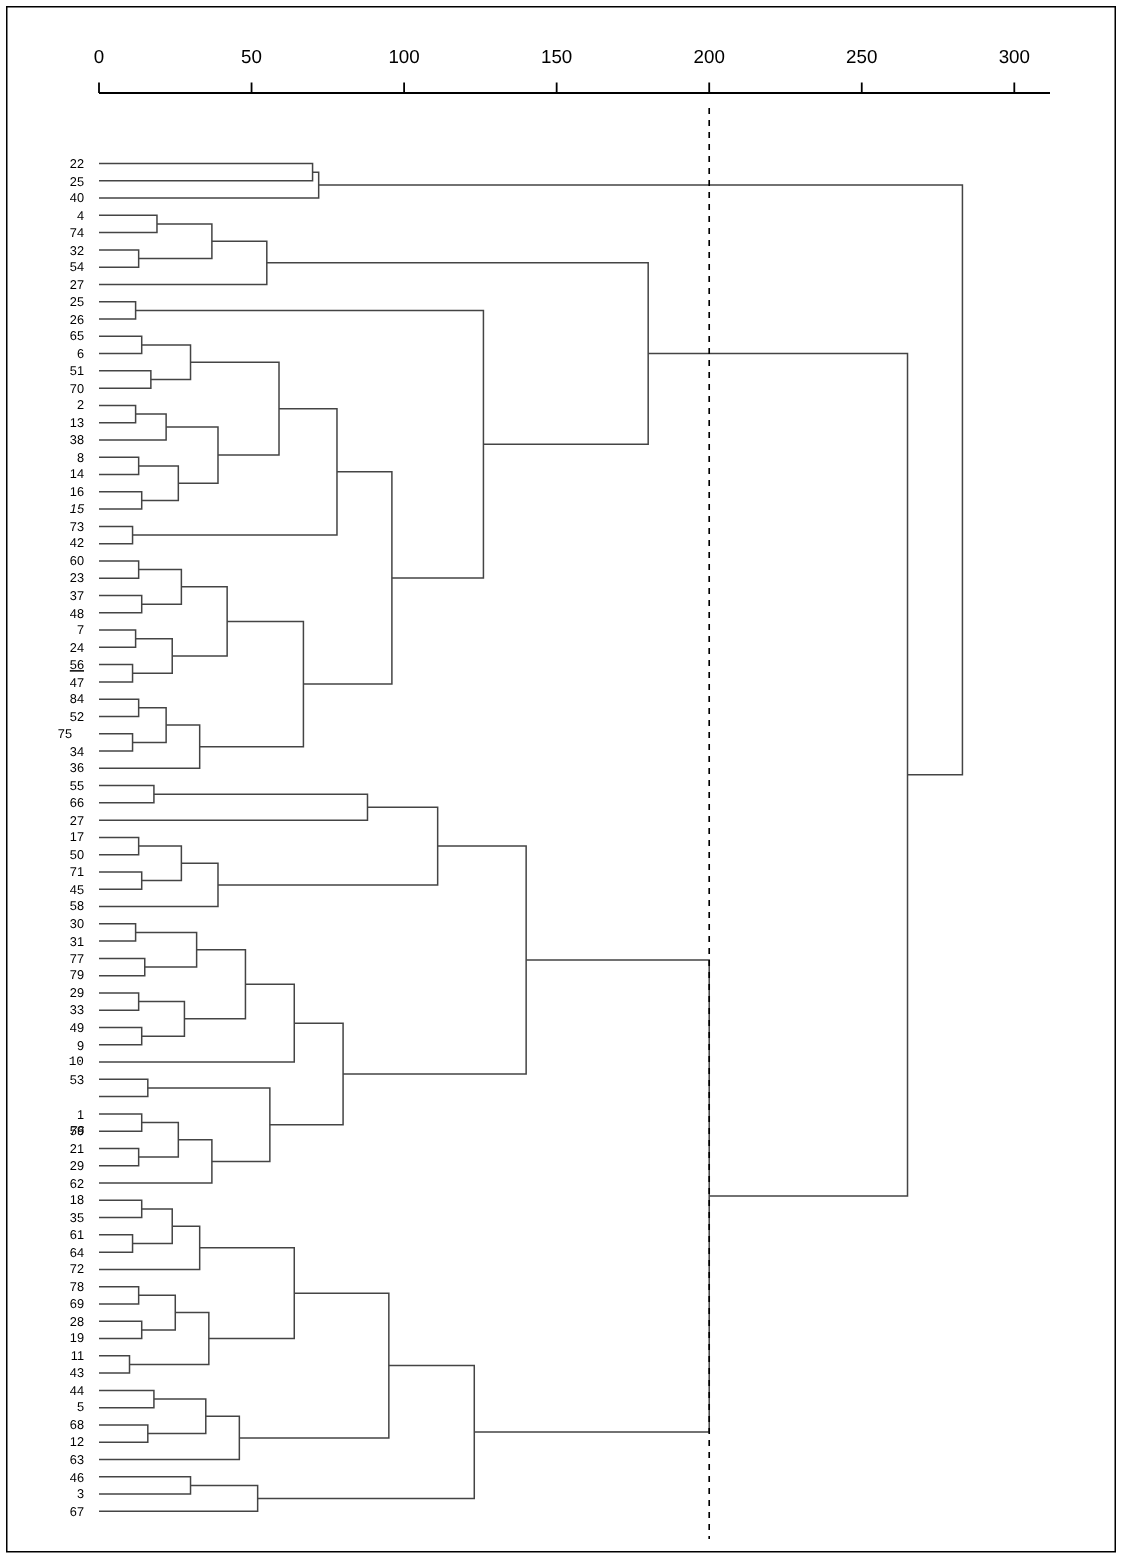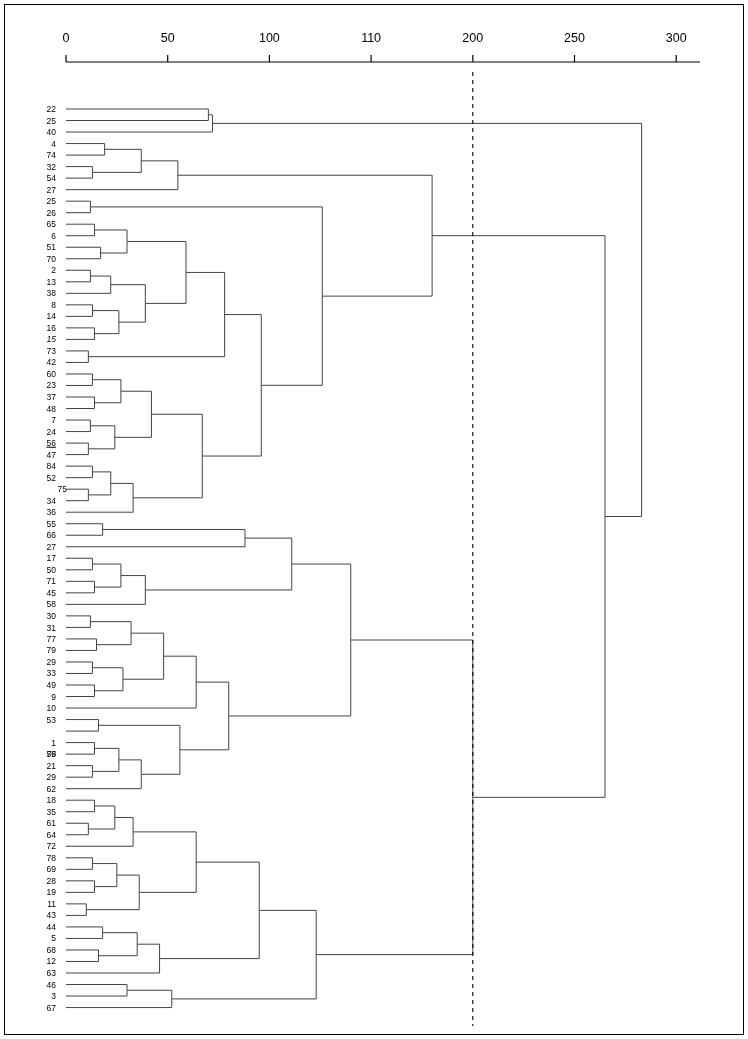--- a/index.html
+++ b/index.html
@@ -172,40 +172,40 @@
       <div class="leaf-label" style="left: 28px; width: 28px; top: 373.96px;">60</div>
       <div class="leaf-label" style="left: 28px; width: 28px; top: 385.48px;">23</div>
       <div class="leaf-label" style="left: 28px; width: 28px; top: 397px;">37</div>
       <div class="leaf-label" style="left: 28px; width: 28px; top: 408.52px;">48</div>
       <div class="leaf-label" style="left: 28px; width: 28px; top: 420.04px;">7</div>
       <div class="leaf-label" style="left: 28px; width: 28px; top: 431.56px;">24</div>
       <div class="leaf-label" style="left: 28px; width: 28px; top: 443.08px; text-decoration: underline;">56</div>
       <div class="leaf-label" style="left: 28px; width: 28px; top: 454.6px;">47</div>
       <div class="leaf-label" style="left: 28px; width: 28px; top: 466.12px;">84</div>
       <div class="leaf-label" style="left: 28px; width: 28px; top: 477.64px;">52</div>
-      <div class="leaf-label" style="left: 39px; width: 28px; top: 489.16px;">75</div>
+      <div class="leaf-label" style="left: 20px; width: 28px; top: 489.16px;">75</div>
       <div class="leaf-label" style="left: 28px; width: 28px; top: 500.68px;">34</div>
       <div class="leaf-label" style="left: 28px; width: 28px; top: 512.2px;">36</div>
       <div class="leaf-label" style="left: 28px; width: 28px; top: 523.72px;">55</div>
       <div class="leaf-label" style="left: 28px; width: 28px; top: 535.24px;">66</div>
       <div class="leaf-label" style="left: 28px; width: 28px; top: 546.76px;">27</div>
       <div class="leaf-label" style="left: 28px; width: 28px; top: 558.28px;">17</div>
       <div class="leaf-label" style="left: 28px; width: 28px; top: 569.8px;">50</div>
       <div class="leaf-label" style="left: 28px; width: 28px; top: 581.32px;">71</div>
       <div class="leaf-label" style="left: 28px; width: 28px; top: 592.84px;">45</div>
       <div class="leaf-label" style="left: 28px; width: 28px; top: 604.36px;">58</div>
       <div class="leaf-label" style="left: 28px; width: 28px; top: 615.88px;">30</div>
       <div class="leaf-label" style="left: 28px; width: 28px; top: 597px; margin-top: 31px;">31</div>
       <div class="leaf-label" style="left: 28px; width: 28px; top: 638.92px;">77</div>
       <div class="leaf-label" style="left: 28px; width: 28px; top: 650.44px;">79</div>
       <div class="leaf-label" style="left: 28px; width: 28px; top: 661.96px;">29</div>
       <div class="leaf-label" style="left: 28px; width: 28px; top: 673.48px;">33</div>
       <div class="leaf-label" style="left: 28px; width: 28px; top: 685px;">49</div>
       <div class="leaf-label" style="left: 28px; width: 28px; top: 696.52px;">9</div>
-      <div class="leaf-label" style="left: 28px; width: 28px; top: 708.04px;">10</div>
+      <div class="leaf-label" style="left: 28px; width: 28px; top: 708.04px; font-family: Liberation Mono, monospace;">10</div>
       <div class="leaf-label" style="left: 28px; width: 28px; top: 719.56px;">53</div>
       <div class="leaf-label" style="left: 28px; width: 28px; top: 731.08px; margin-top: 23px;">59</div>
       <div class="leaf-label" style="left: 28px; width: 28px; top: 742.6px;">1</div>
       <div class="leaf-label" style="left: 28px; width: 28px; top: 754.12px; font-style: italic;">76</div>
       <div class="leaf-label" style="left: 28px; width: 28px; top: 765.64px;">21</div>
       <div class="leaf-label" style="left: 28px; width: 28px; top: 777.16px;">29</div>
       <div class="leaf-label" style="left: 28px; width: 28px; top: 788.68px;">62</div>
       <div class="leaf-label" style="left: 28px; width: 28px; top: 800.2px;">18</div>
       <div class="leaf-label" style="left: 28px; width: 28px; top: 811.72px;">35</div>
       <div class="leaf-label" style="left: 28px; width: 28px; top: 823.24px;">61</div>
@@ -223,18 +223,18 @@
       <div class="leaf-label" style="left: 28px; width: 28px; top: 961.48px;">12</div>
       <div class="leaf-label" style="left: 28px; width: 28px; top: 973px;">63</div>
       <div class="leaf-label" style="left: 28px; width: 28px; top: 984.52px;">46</div>
       <div class="leaf-label" style="left: 28px; width: 28px; top: 996.04px;">3</div>
       <div class="leaf-label" style="left: 28px; width: 28px; top: 1007.56px;">67</div>
     </div>
   <div id="ticks-layer">
       <div class="axis-label" style="left: 66px; top: 31px;">0</div>
       <div class="axis-label" style="left: 167.7px; top: 31px;">50</div>
       <div class="axis-label" style="left: 269.401px; top: 31px;">100</div>
-      <div class="axis-label" style="left: 371.101px; top: 31px;">110</div>
+      <div class="axis-label" style="left: 371.101px; top: 31px;">150</div>
       <div class="axis-label" style="left: 472.801px; top: 31px;">200</div>
       <div class="axis-label" style="left: 574.502px; top: 31px;">250</div>
       <div class="axis-label" style="left: 676.202px; top: 31px;">300</div>
     </div>
 </div>
 
 </body></html>

